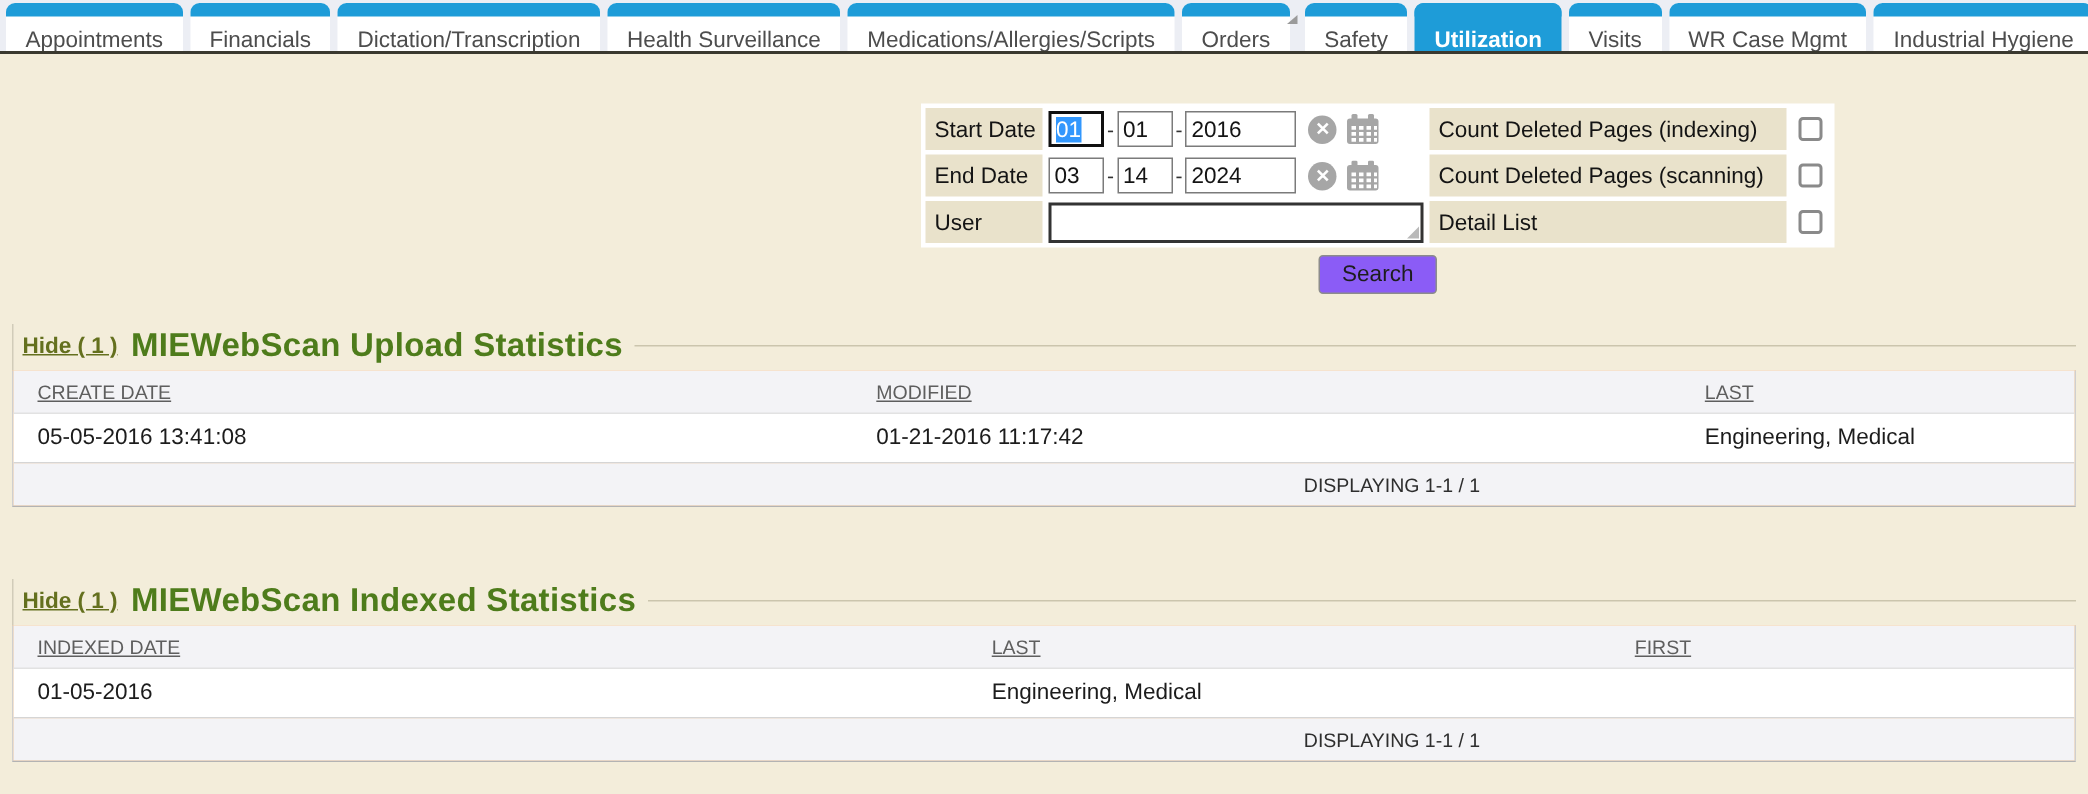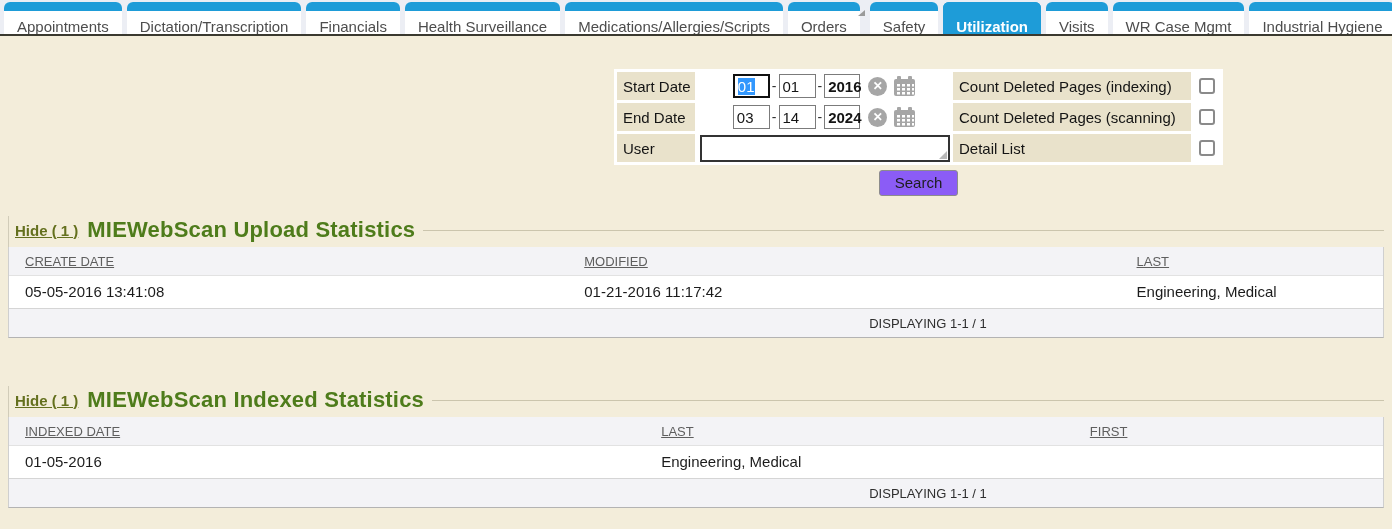--- a/index.html
+++ b/index.html
@@ -24,25 +24,25 @@
   .dark-rule { height:2px; background:#3a392f; }
 
   .page { position:relative; background:#f3edda; height:479px; }
 
   
   .search-form { position:absolute; left:614px; top:33px; }
   .form-grid { display:grid; grid-template-columns:78px 252px 238px 26px;
                gap:3px; background:#fff; padding:3px; }
   .cell { height:28px; display:flex; align-items:center; }
   .cell-label { background:#e9e2cb; padding-left:6px; font-size:15px; color:#141414; }
-  .cell-inputs { background:#fff; padding-left:1px; gap:1px;justify-content:center; }
+  .cell-inputs { background:#fff; padding-left:1px; gap:1px; }
   .cell-check { background:#fff; justify-content:center; }
   .datefield { height:24px; border:1px solid #7b7b7b; background:#fff; font-size:15px;
                color:#141414; display:flex; align-items:center; padding:0 3px; }
-  .datefield.mm { width:37px; } .datefield.yy { width:36px;font-weight:bold; }
+  .datefield.mm { width:37px; } .datefield.yy { width:74px; }
   .datefield.focused { border:2px solid #101010; }
   .sel { background:#3297fd; color:#fff; }
   .dash { font-size:14px; color:#333; margin:0 1px; }
   .clear-btn { width:19px; height:19px; border-radius:50%; background:#a6a6a6; color:#fff;
                font-size:12px; font-weight:bold; display:flex; align-items:center;
                justify-content:center; margin-left:7px; cursor:pointer; }
   .cal-btn { margin-left:5px; cursor:pointer; display:flex; align-items:center; }
   .user-wrap { position:relative; width:250px; height:27px; }
   .user-wrap input { width:100%; height:100%; border:2px solid #333; font-size:15px;
                      padding:0 4px; outline:none; background:#fff; }
@@ -84,25 +84,25 @@
 </head>
 <body>
 
 <div class="tabbar">
     <div class="tab">
       <div class="tab-top"></div>
       <span class="tab-label">Appointments</span>
     </div>
     <div class="tab">
       <div class="tab-top"></div>
+      <span class="tab-label">Financials</span>
+    </div>
+    <div class="tab">
+      <div class="tab-top"></div>
       <span class="tab-label">Dictation/Transcription</span>
-    </div>
-    <div class="tab">
-      <div class="tab-top"></div>
-      <span class="tab-label">Financials</span>
     </div>
     <div class="tab">
       <div class="tab-top"></div>
       <span class="tab-label">Health Surveillance</span>
     </div>
     <div class="tab">
       <div class="tab-top"></div>
       <span class="tab-label">Medications/Allergies/Scripts</span>
     </div>
     <div class="tab">

